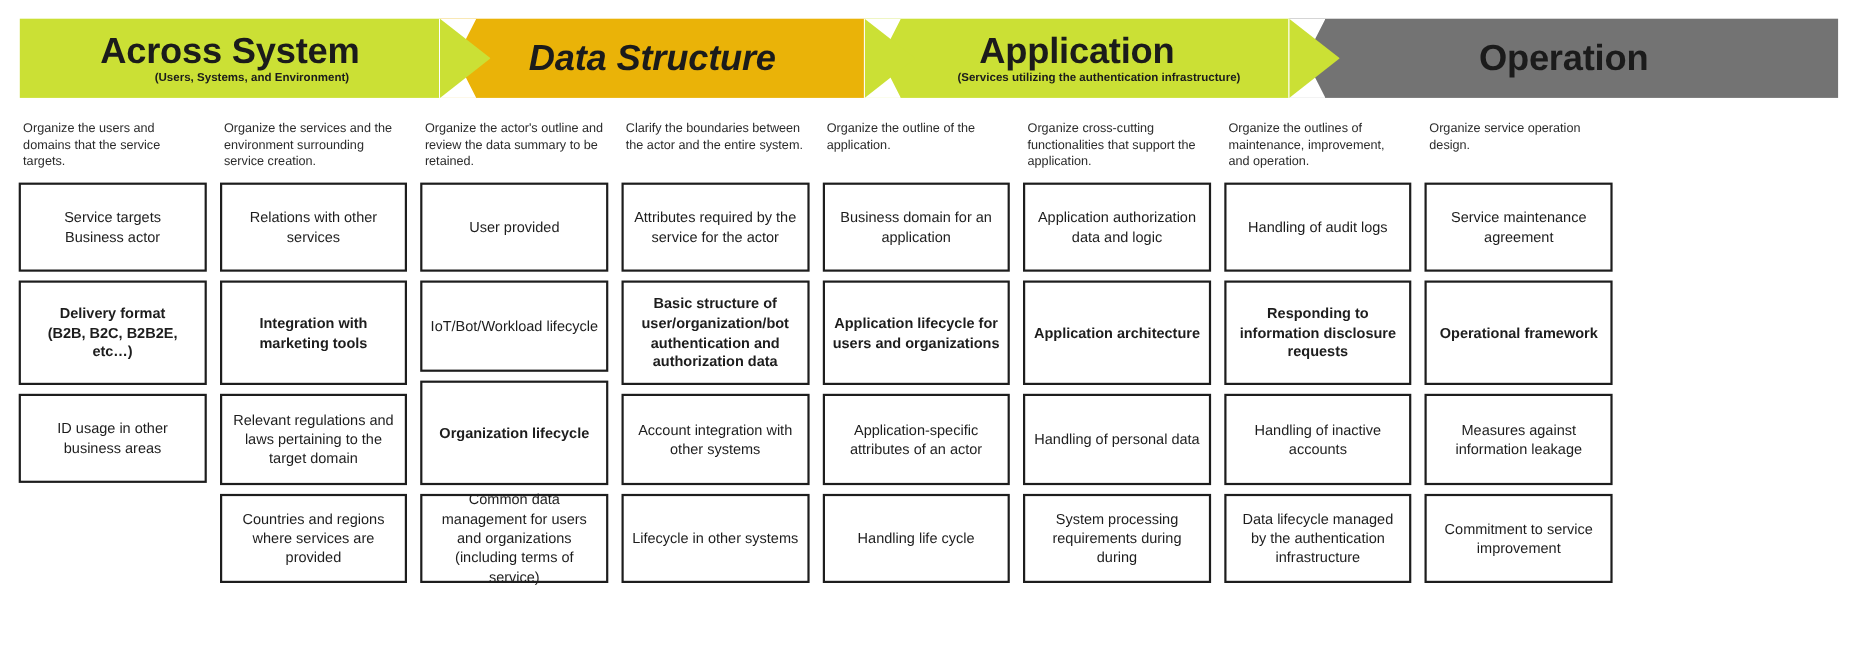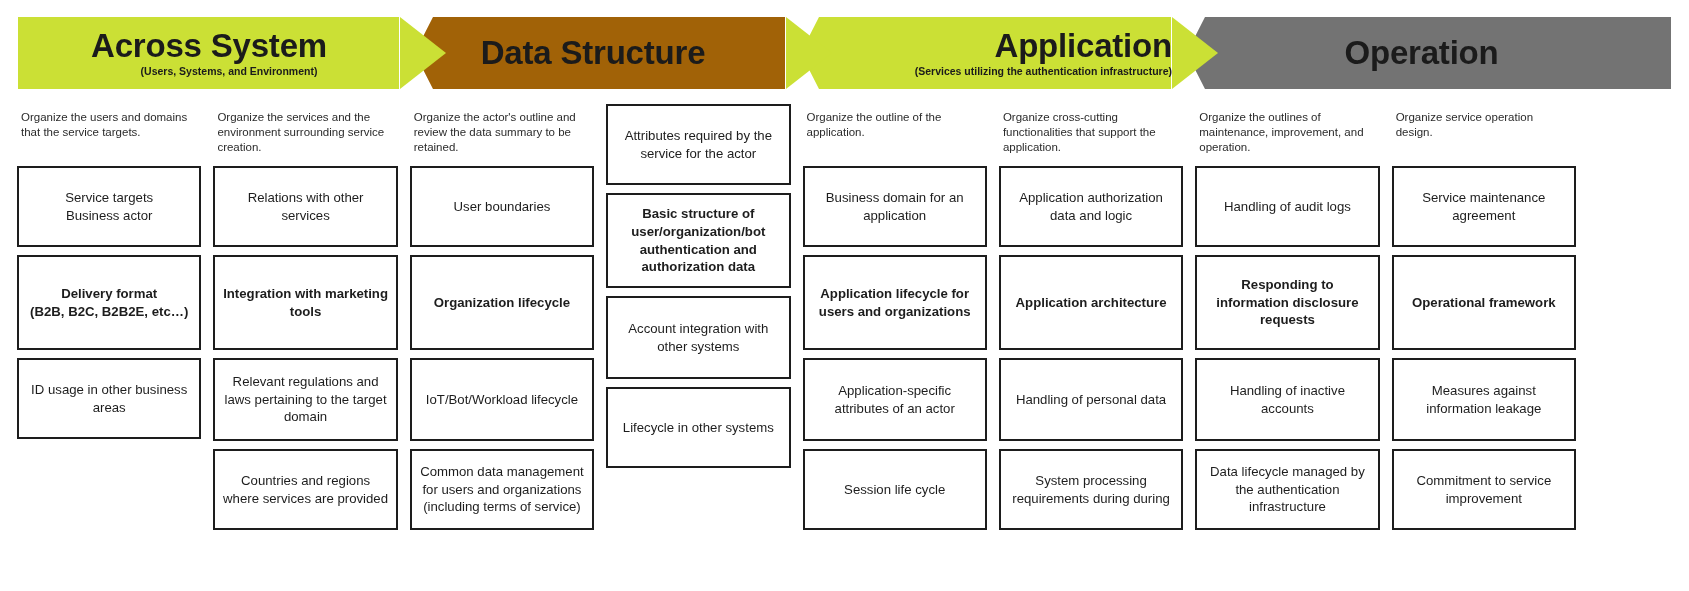--- a/index.html
+++ b/index.html
@@ -31,21 +31,21 @@
     height: 72px;
     background: var(--accent, #cbe035);
     display: flex;
     flex-direction: column;
     align-items: center;
     justify-content: center;
     flex: 0 0 auto;
   }
   .phase.p0 { width: 382px; }
   .phase.p1 { width: 386px; }
-  .phase.p2 { width: 386px; align-items: flex-end; }
+  .phase.p2 { width: 386px; }
   .phase.p3 { width: 499px; }
 
   
   .phase .notch-left {
     position: absolute;
     left: -1px;
     top: 0;
     width: 34px;
     height: 72px;
     background: #ffffff;
@@ -82,21 +82,21 @@
     z-index: 3;
     margin-left: 40px;
   }
   .phase-sub:empty { display: none; }
 
   
   .grid {
     position: absolute;
     left: 17px;
     top: 104px;
-    width: 1559px;
+    width: 1449px;
     height: 470px;
   }
   .col-wrap {
     position: absolute;
     top: 0;
     width: 100%;
     height: 100%;
     display: flex;
     gap: 12px;
   }
@@ -138,21 +138,21 @@
 <div id="page">
 
   <div class="banner-row">
 
     <div class="phase p0" style="background: rgb(203, 224, 53);">
       <div class="point-right" style="background: rgb(203, 224, 53);"></div>
       <div class="phase-title">Across System</div>
       <div class="phase-sub">(Users, Systems, and Environment)</div>
     </div>
 
-    <div class="phase p1" style="background: #a16207;">
+    <div class="phase p1" style="background: #eab308; font-style: italic;">
       <div class="notch-left"></div>
       <div class="point-right" style="background: rgb(203, 224, 53);"></div>
       <div class="phase-title">Data Structure</div>
 
     </div>
 
     <div class="phase p2" style="background: rgb(203, 224, 53);">
       <div class="notch-left"></div>
       <div class="point-right" style="background: rgb(203, 224, 53);"></div>
       <div class="phase-title">Application</div>
@@ -197,34 +197,35 @@
             <span class="txt">Relevant regulations and laws pertaining to the target domain</span>
           </div>
         <div class="cell r4">
             <span class="txt">Countries and regions where services are provided</span>
           </div>
       </div>
 
       <div class="col">
         <div class="col-desc">Organize the actor's outline and review the data summary to be retained.</div>
         <div class="cell r1">
-            <span class="txt">User boundaries</span>
+            <span class="txt">User provided</span>
+          </div>
+        <div class="cell r3">
+            <span class="txt">IoT/Bot/Workload lifecycle</span>
           </div>
         <div class="cell r2">
             <span class="txt">Organization lifecycle</span>
           </div>
-        <div class="cell r3">
-            <span class="txt">IoT/Bot/Workload lifecycle</span>
-          </div>
         <div class="cell r4">
             <span class="txt">Common data management for users and organizations (including terms of service)</span>
           </div>
       </div>
 
       <div class="col">
+        <div class="col-desc">Clarify the boundaries between the actor and the entire system.</div>
         <div class="cell r1">
             <span class="txt">Attributes required by the service for the actor</span>
           </div>
         <div class="cell r2">
             <span class="txt">Basic structure of user/organization/bot authentication and authorization data</span>
           </div>
         <div class="cell r3">
             <span class="txt">Account integration with other systems</span>
           </div>
         <div class="cell r4">
@@ -237,21 +238,21 @@
         <div class="cell r1">
             <span class="txt">Business domain for an application</span>
           </div>
         <div class="cell r2">
             <span class="txt">Application lifecycle for users and organizations</span>
           </div>
         <div class="cell r3">
             <span class="txt">Application-specific attributes of an actor</span>
           </div>
         <div class="cell r4">
-            <span class="txt">Session life cycle</span>
+            <span class="txt">Handling life cycle</span>
           </div>
       </div>
 
       <div class="col">
         <div class="col-desc">Organize cross-cutting functionalities that support the application.</div>
         <div class="cell r1">
             <span class="txt">Application authorization data and logic</span>
           </div>
         <div class="cell r2">
             <span class="txt">Application architecture</span>

